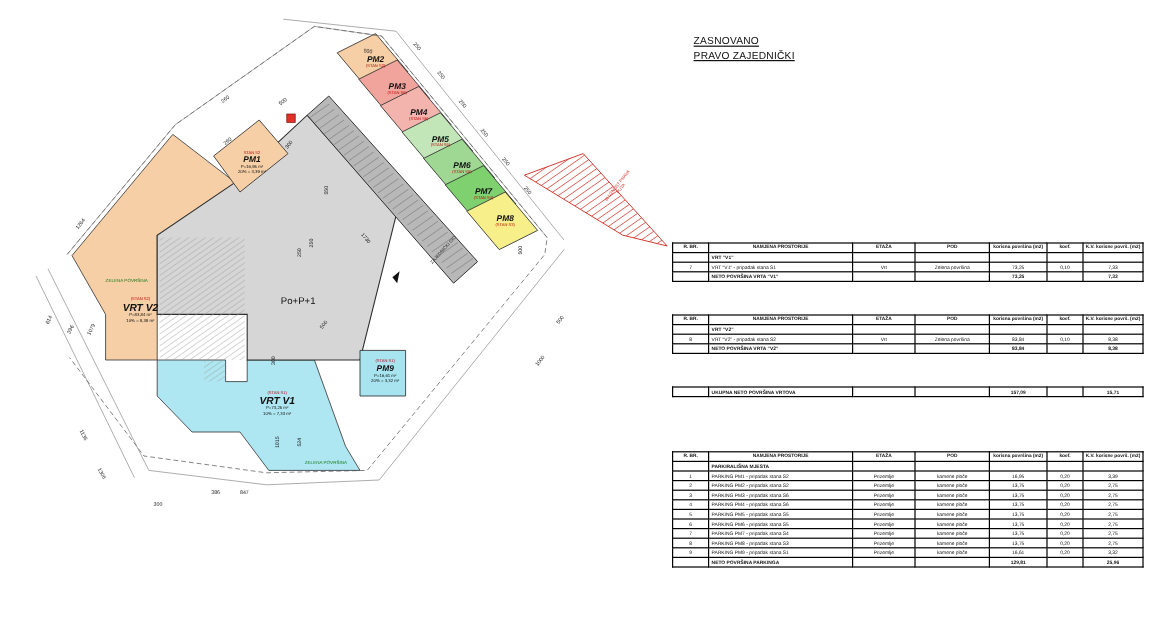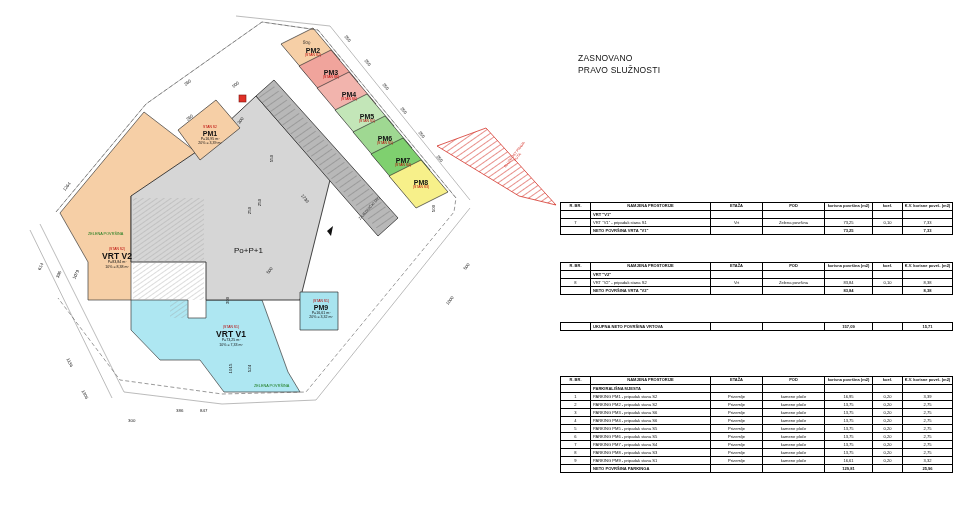--- a/index.html
+++ b/index.html
@@ -15,32 +15,32 @@
   .drawing { position:absolute; left:0; top:0; width:560px; height:526px; }
 
   svg { overflow:visible; }
 
   .dimtext {
     position:absolute; font-size:4.4px; color:#222; white-space:nowrap;
     transform-origin:center center;
   }
 
   .lbl { position:absolute; text-align:center; white-space:nowrap; }
-  .lbl .nm { font-size:7px; font-weight:bold; color:#111; line-height:1.05; }
+  .lbl .nm { font-size:7px; font-weight:bold; color:#111; line-height:1.05;font-style:italic; }
   .lbl .sub { font-size:3.4px; color:#b00; line-height:1.05; }
   .lbl .area { font-size:3.6px; color:#111; line-height:1.15; }
 
   .big .nm { font-size:8.5px; }
 
   .greentxt { font-size:3.8px; color:#1a7a1a; }
 
   
   .heading {
-    position:absolute; left:578px; top:52px;
-    font-size:8.5px; color:#111; line-height:1.45; letter-spacing:.2px;
+    position:absolute; left:578px; top:28px;
+    font-size:8.5px; color:#111; line-height:1.45; letter-spacing:.2px;text-decoration:underline;
   }
 
   
   .tbl-wrap { position:absolute; }
   table.t {
     border-collapse:collapse; table-layout:fixed; width:100%;
     font-size:4.1px; color:#111;
   }
   table.t th, table.t td {
     border:0.5px solid #000; padding:0 1px; height:8px;
@@ -220,21 +220,21 @@
     <div class="dimtext" style="left:266px; top:268px; transform:rotate(-52deg);">500</div>
     <div class="dimtext" style="left:224px; top:298px; transform:rotate(-90deg);">300</div>
     <div class="dimtext" style="left:256px; top:200px; transform:rotate(-90deg);">250</div>
     <div class="dimtext" style="left:268px; top:156px; transform:rotate(-90deg);">550</div>
     <div class="dimtext" style="left:246px; top:208px; transform:rotate(-90deg);">250</div>
     <div class="dimtext" style="left:430px; top:206px; transform:rotate(-90deg);">500</div>
   </div>
 
   <div class="heading">
     <div>ZASNOVANO</div>
-    <div>PRAVO SLUŽNOSTI</div>
+    <div>PRAVO ZAJEDNIČKI</div>
   </div>
 
   <div class="tbl-wrap" style="left:560px; top:202px; width:392px;">
     <table class="t">
       <colgroup>
         <col style="width:30px">
           <col style="width:120px">
           <col style="width:52px">
         <col style="width:62px">
           <col style="width:48px">

